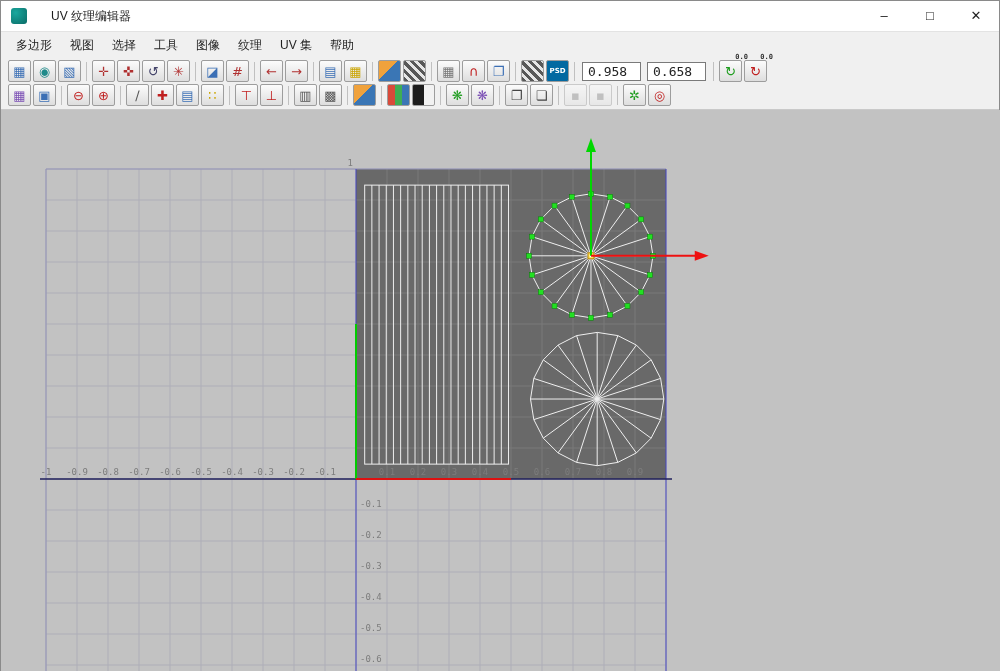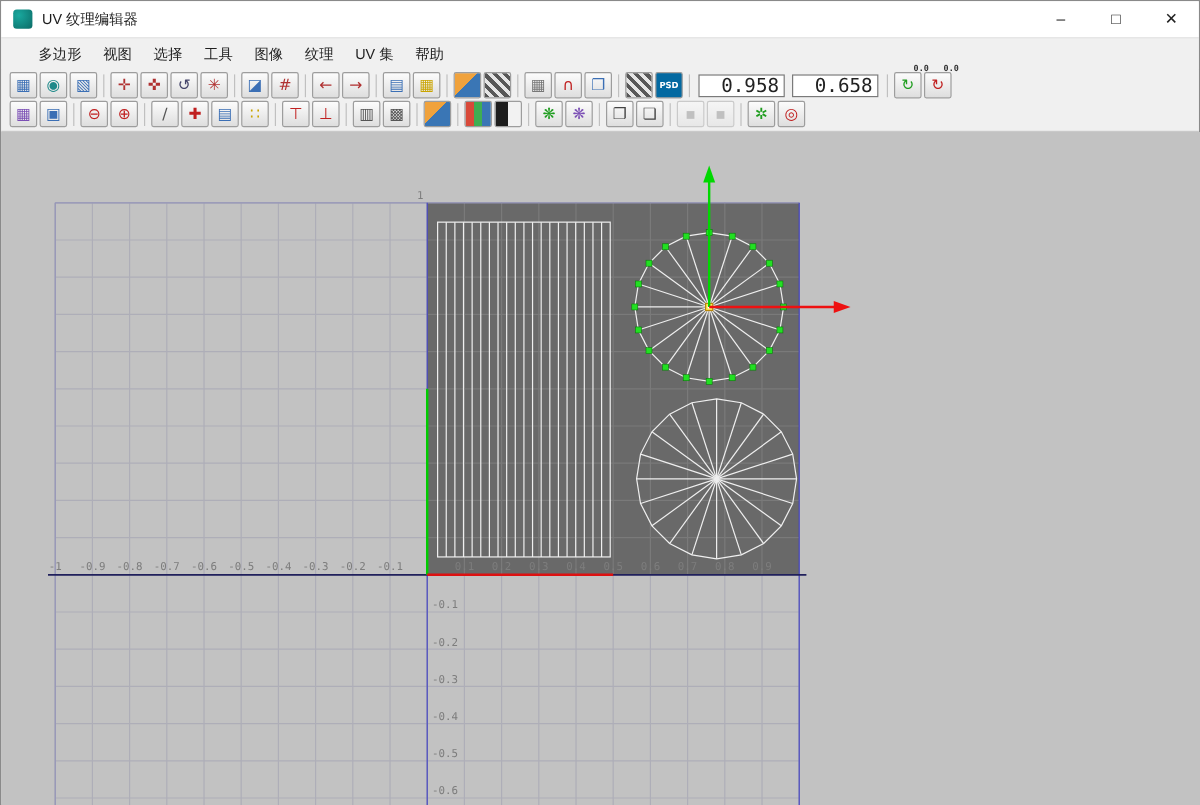--- a/index.html
+++ b/index.html
@@ -1,41 +1,41 @@
 <!DOCTYPE html>
 <html><head>
 <meta charset="utf-8">
 <style>
   html,body{margin:0;padding:0;width:1000px;height:671px;overflow:hidden;
     font-family:"Liberation Sans", sans-serif;background:#c2c2c2;}
   .window{width:1000px;height:671px;box-sizing:border-box;border:1px solid #8a8a8a;
     display:flex;flex-direction:column;background:#f0f0f0;}
   
-  .titlebar{height:30px;flex:0 0 30px;background:#ffffff;display:flex;align-items:center;}
+  .titlebar{height:30px;flex:0 0 30px;background:#ffffff;display:flex;align-items:center;gap:16px;}
   .title-icon{width:16px;height:16px;margin:0 8px 0 10px;border-radius:3px;
     background:radial-gradient(circle at 30% 30%, #19a89e, #0b6b66);}
   .title-text{font-size:12px;color:#1b1b1b;}
   .win-btns{margin-left:auto;display:flex;height:30px;}
   .win-btn{width:46px;height:30px;line-height:30px;text-align:center;font-size:13px;color:#222;cursor:default;}
   
   .menubar{height:26px;flex:0 0 26px;background:#f0f0f0;display:flex;align-items:center;
-    padding-left:22px;border-top:1px solid #e3e3e3;}
+    padding-left:6px;border-top:1px solid #e3e3e3;}
   .menu-item{padding:4px 9px;font-size:12px;color:#1f1f1f;white-space:nowrap;}
   
   .toolbar{flex:0 0 52px;height:52px;background:#f0f0f0;padding:1px 4px 3px 6px;
     border-bottom:1px solid #c9c9c9;box-sizing:border-box;}
   .tb-row{display:flex;align-items:center;height:24px;}
   .tb-btn{width:23px;height:22px;margin:0 1px;position:relative;display:flex;align-items:center;
     justify-content:center;background:linear-gradient(#fcfcfc,#dedede);border:1px solid #9d9d9d;
     border-radius:2px;padding:0;cursor:default;}
   .tb-btn .glyph{font-family:"DejaVu Sans", sans-serif;font-size:13px;line-height:1;}
   .tb-sep{width:1px;height:19px;background:#c0c0c0;margin:0 4px;flex:0 0 1px;}
-  .tb-field{width:52px;height:17px;background:#ffffff;border:1px solid #7a7a7a;font-size:16px;
+  .tb-field{width:52px;height:17px;background:#ffffff;border:1px solid #7a7a7a;font-size:13px;
     font-family:"DejaVu Sans Mono", monospace;color:#222;display:flex;align-items:center;
-    padding-left:18px;margin:1px 3px;}
+    padding-left:5px;margin:1px 3px;}
   .badge{position:absolute;top:-8px;right:-7px;font-size:7px;color:#333;
     font-family:"DejaVu Sans Mono", monospace;font-weight:bold;}
   .ic-image{background:linear-gradient(135deg,#f0a23c 0 45%,#3a76b5 45% 100%);}
   .ic-checker{background:repeating-linear-gradient(45deg,#585858 0 3px,#e6e6e6 3px 6px);}
   .ic-rgb{background:linear-gradient(90deg,#d94a3a 0 33%,#3fae53 33% 66%,#3a76b5 66% 100%);}
   .ic-half{background:linear-gradient(90deg,#1d1d1d 0 50%,#f2f2f2 50% 100%);}
   .ic-psd{background:#0369a1;}
   .ic-psd .glyph{font-size:7px;font-weight:bold;color:#ffffff;}
   .ic-dim{opacity:.45;}
   

